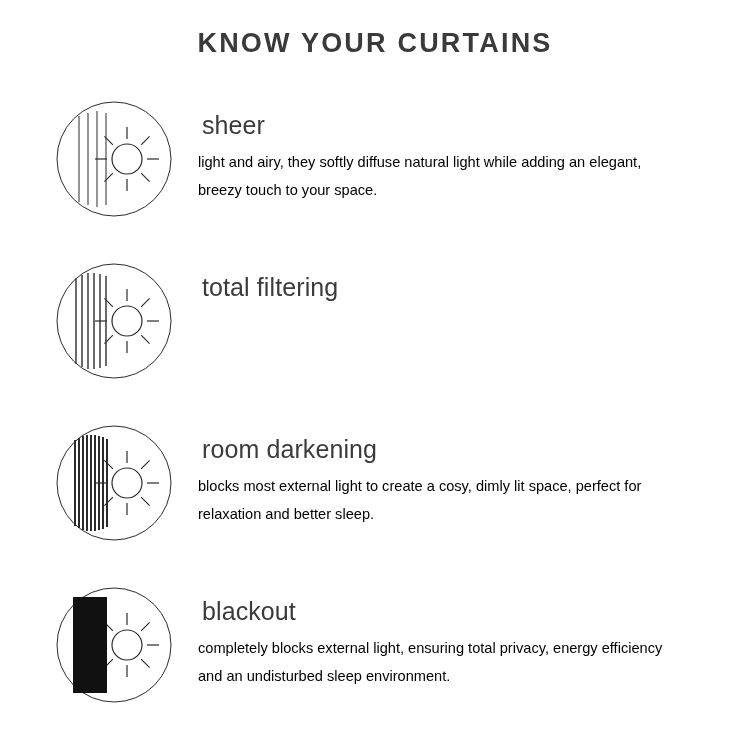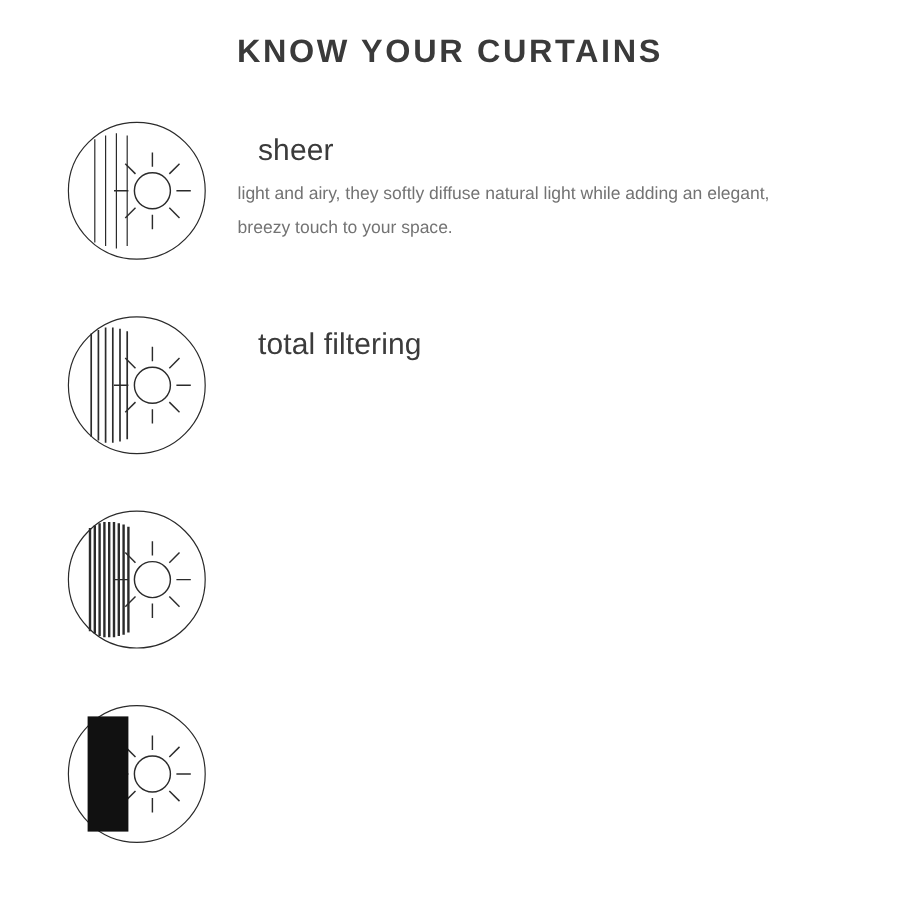--- a/index.html
+++ b/index.html
@@ -49,27 +49,27 @@
   }
   .text-col {
     flex: 1 1 auto;
     padding-top: 14px;
     max-width: 500px;
   }
   .row-title {
     font-size: 25px;
     font-weight: normal;
     color: #3b3b3b;
-    margin: 0 0 8px 17px;
+    margin: 0 0 8px 4px;
     letter-spacing: 0.1px;
   }
   .row-desc {
     font-size: 14.6px;
     line-height: 1.95;
-    color: #737373;
+    color: #000000;
     margin: 0;
     max-width: 480px;
   }
 </style>
 </head>
 <body>
 
 <div class="page">
 
   <div class="title">KNOW YOUR CURTAINS</div>
@@ -144,34 +144,42 @@
           <line x1="27" y1="17" x2="27" y2="107" stroke="#2b2b2b" stroke-width="2"></line>
           <line x1="31" y1="15" x2="31" y2="109" stroke="#2b2b2b" stroke-width="2"></line>
           <line x1="35" y1="14" x2="35" y2="110" stroke="#2b2b2b" stroke-width="2"></line>
           <line x1="39" y1="14" x2="39" y2="110" stroke="#2b2b2b" stroke-width="2"></line>
           <line x1="43" y1="14" x2="43" y2="110" stroke="#2b2b2b" stroke-width="2"></line>
           <line x1="47" y1="15" x2="47" y2="109" stroke="#2b2b2b" stroke-width="2"></line>
           <line x1="51" y1="16" x2="51" y2="108" stroke="#2b2b2b" stroke-width="2"></line>
           <line x1="55" y1="18" x2="55" y2="106" stroke="#2b2b2b" stroke-width="2"></line>
         </svg>
       </div>
+      <div class="text-col">
+        <h2 class="row-title">room darkening</h2>
+        <p class="row-desc">blocks most external light to create a cosy,  dimly lit space, perfect for relaxation and better sleep.</p>
+      </div>
     </div>
 
     <div class="row">
       <div class="icon-wrap">
         <svg width="124" height="124" viewBox="0 0 124 124">
           <circle cx="62" cy="62" r="57" fill="none" stroke="#2b2b2b" stroke-width="1"></circle>
           <circle cx="75" cy="62" r="15" fill="none" stroke="#2b2b2b" stroke-width="1.2"></circle>
           <line x1="75" y1="30" x2="75" y2="42" stroke="#2b2b2b" stroke-width="1.2"></line>
           <line x1="75" y1="82" x2="75" y2="94" stroke="#2b2b2b" stroke-width="1.2"></line>
           <line x1="107" y1="62" x2="95" y2="62" stroke="#2b2b2b" stroke-width="1.2"></line>
           <line x1="97.6" y1="39.4" x2="89.1" y2="47.9" stroke="#2b2b2b" stroke-width="1.2"></line>
           <line x1="97.6" y1="84.6" x2="89.1" y2="76.1" stroke="#2b2b2b" stroke-width="1.2"></line>
           <line x1="52.4" y1="39.4" x2="60.9" y2="47.9" stroke="#2b2b2b" stroke-width="1.2"></line>
           <line x1="52.4" y1="84.6" x2="60.9" y2="76.1" stroke="#2b2b2b" stroke-width="1.2"></line>
           <line x1="43" y1="62" x2="55" y2="62" stroke="#2b2b2b" stroke-width="1.2"></line>
           <rect x="21" y="14" width="34" height="96" fill="#111111"></rect>
         </svg>
       </div>
+      <div class="text-col">
+        <h2 class="row-title">blackout</h2>
+        <p class="row-desc">completely blocks external light, ensuring total privacy, energy efficiency and an undisturbed sleep  environment.</p>
+      </div>
     </div>
 
   </div>
 </div>
 
 </body></html>

